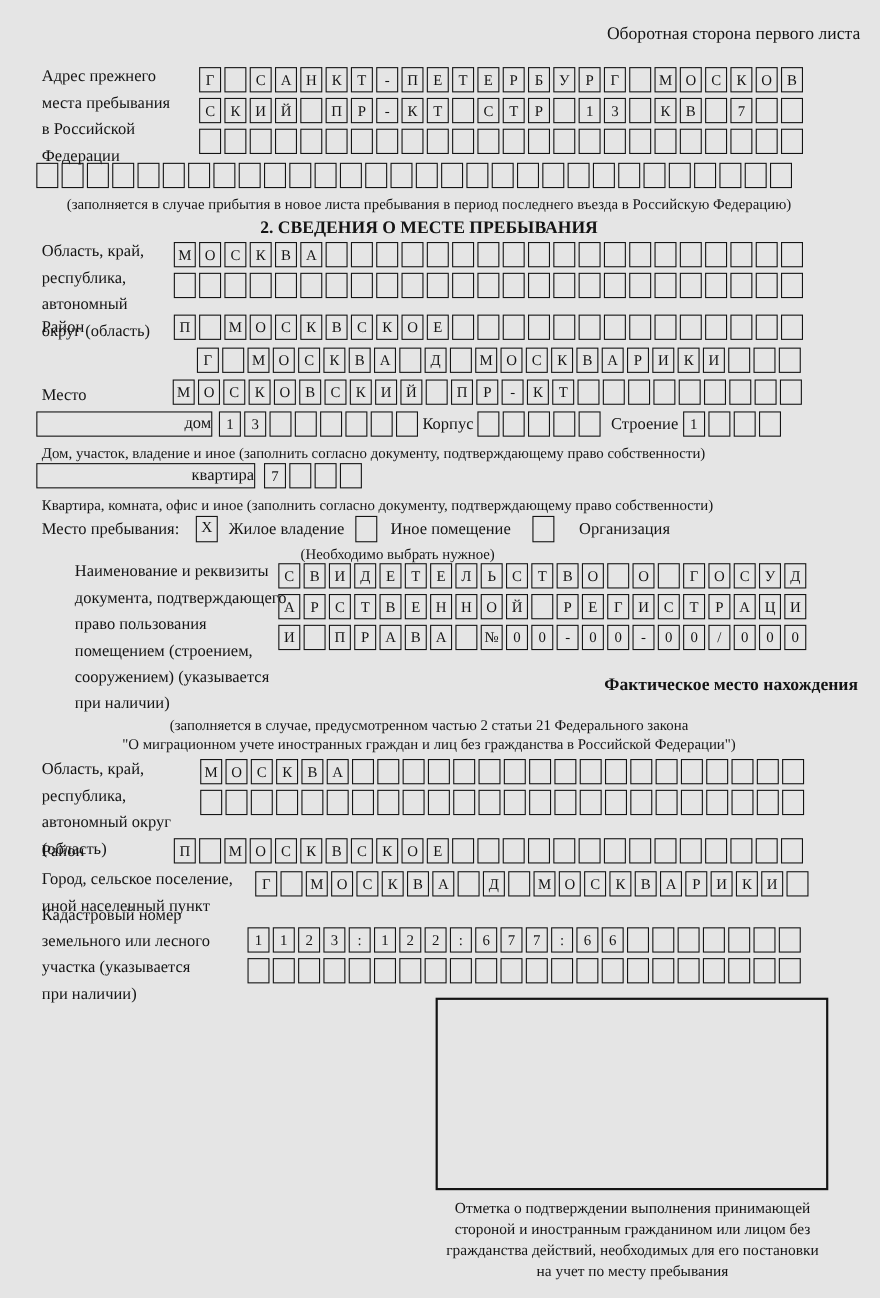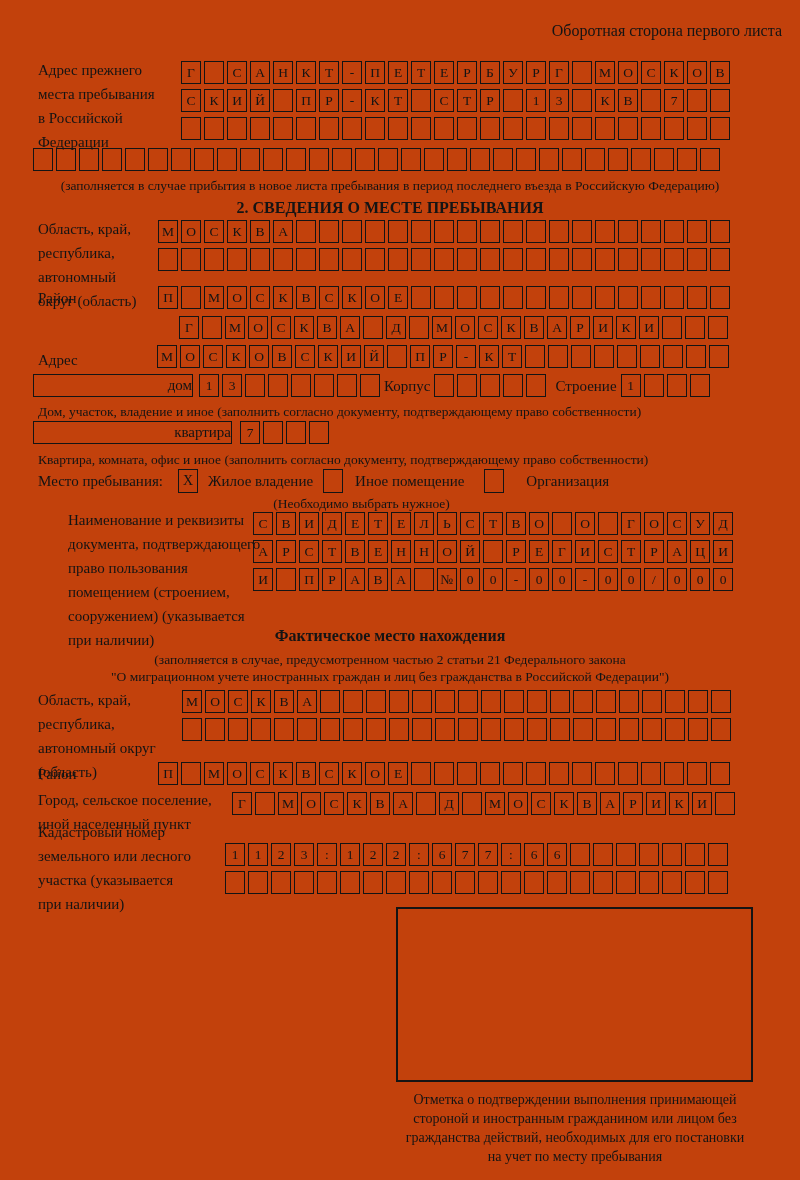--- a/index.html
+++ b/index.html
@@ -1,16 +1,16 @@
 <!DOCTYPE html>
 <html><head>
 <meta charset="utf-8">
 <style>
   html,body{margin:0;padding:0;background:#fff;}
-  .page{position:relative;width:800px;height:1180px;background:#c2410c;overflow:hidden;
+  .page{position:relative;width:800px;height:1180px;background:#e5e5e5;overflow:hidden;
         font-family:"Liberation Serif","DejaVu Serif",serif;color:#141414;}
   .abs{position:absolute;}
   .label{font-size:15px;line-height:24px;white-space:pre-line;}
   .center{left:0;width:780px;text-align:center;}
   .note{font-size:13.5px;}
   .title{font-size:16px;font-weight:bold;}
   .cells{display:flex;}
   .cells-stack .cells{margin-bottom:5px;}
   .cell{width:18px;height:21px;border:1.5px solid #141414;margin-right:3px;
         text-align:center;font-size:13.5px;line-height:21px;flex:0 0 auto;}
@@ -260,21 +260,21 @@
       <div class="cell">А</div>
       <div class="cell">Р</div>
       <div class="cell">И</div>
       <div class="cell">К</div>
       <div class="cell">И</div>
       <div class="cell"></div>
       <div class="cell"></div>
       <div class="cell"></div>
     </div>
 
-  <div class="abs label" style="top:348px;left:38px;">Адрес</div>
+  <div class="abs label" style="top:348px;left:38px;">Место</div>
   <div class="abs cells" style="top:345px;left:157px;">
       <div class="cell">М</div>
       <div class="cell">О</div>
       <div class="cell">С</div>
       <div class="cell">К</div>
       <div class="cell">О</div>
       <div class="cell">В</div>
       <div class="cell">С</div>
       <div class="cell">К</div>
       <div class="cell">И</div>
@@ -419,21 +419,21 @@
         <div class="cell">-</div>
         <div class="cell">0</div>
         <div class="cell">0</div>
         <div class="cell">/</div>
         <div class="cell">0</div>
         <div class="cell">0</div>
         <div class="cell">0</div>
       </div>
   </div>
 
-  <div class="abs center title" style="top:627px;">Фактическое место нахождения</div>
+  <div class="abs center title" style="top:614px;text-align:right;">Фактическое место нахождения</div>
   <div class="abs center note" style="top:652px;">(заполняется в случае, предусмотренном частью 2 статьи 21 Федерального закона</div>
   <div class="abs center note" style="top:669px;">"О миграционном учете иностранных граждан и лиц без гражданства в Российской Федерации")</div>
 
   <div class="abs label" style="top:688px;left:38px;width:150px;">Область, край,
 республика,
 автономный округ
 (область)</div>
   <div class="abs cells-stack" style="top:690px;left:182px;">
     <div class="cells">
         <div class="cell">М</div>

